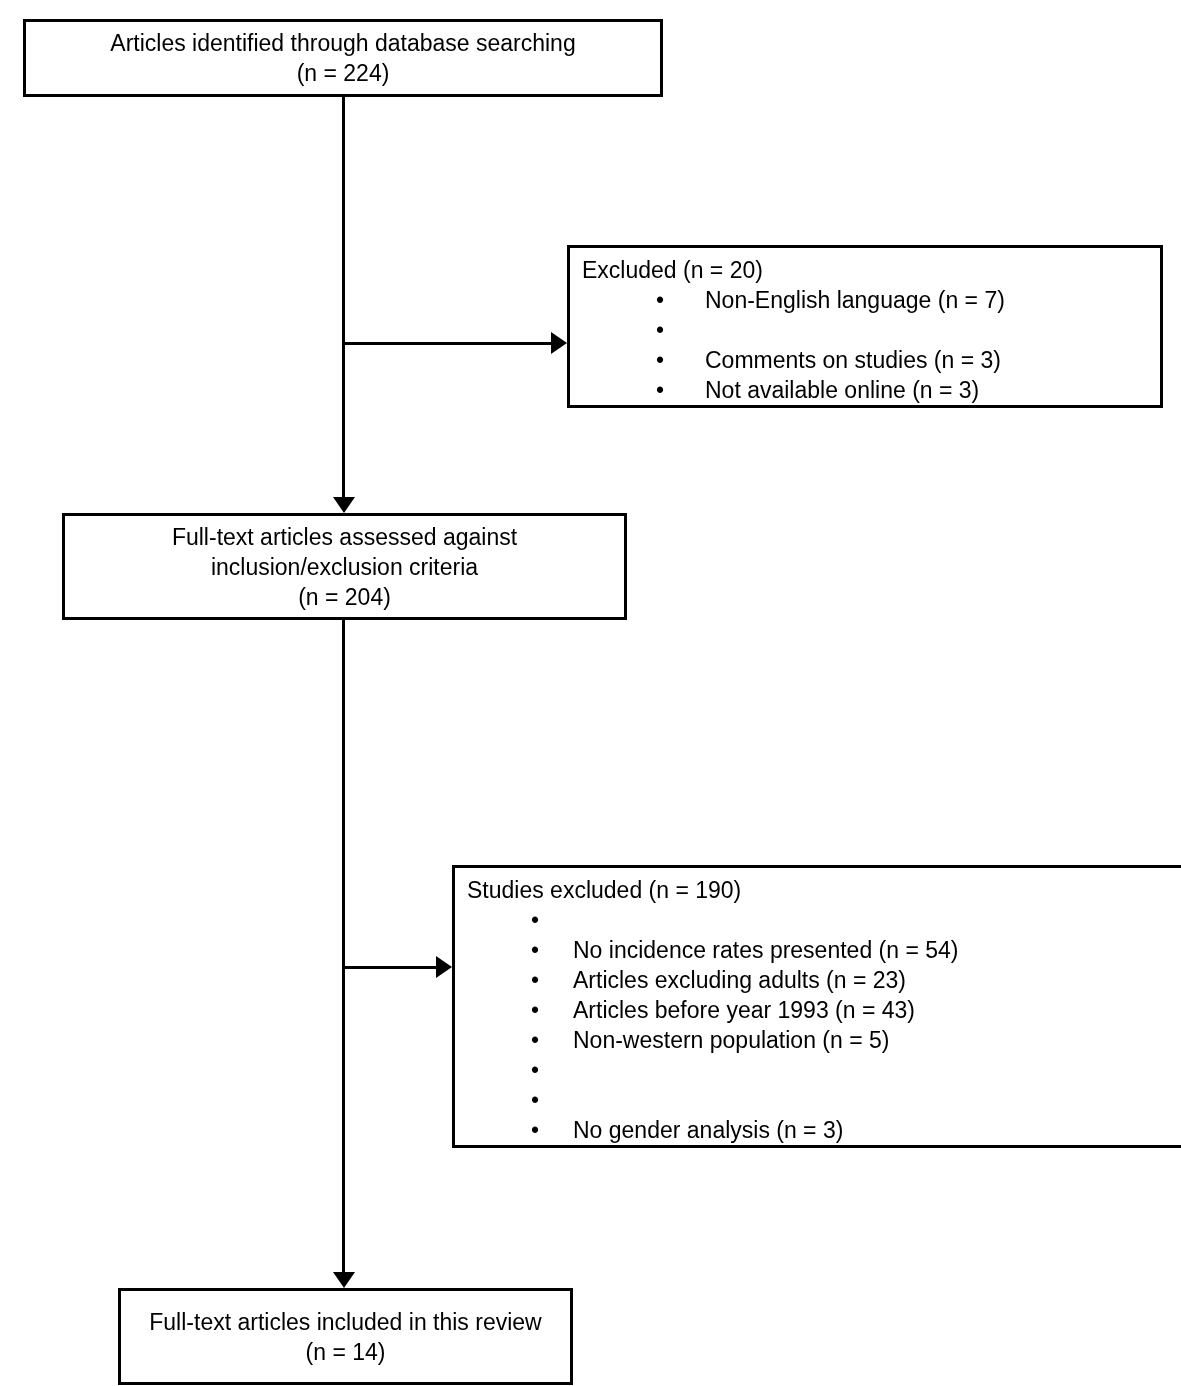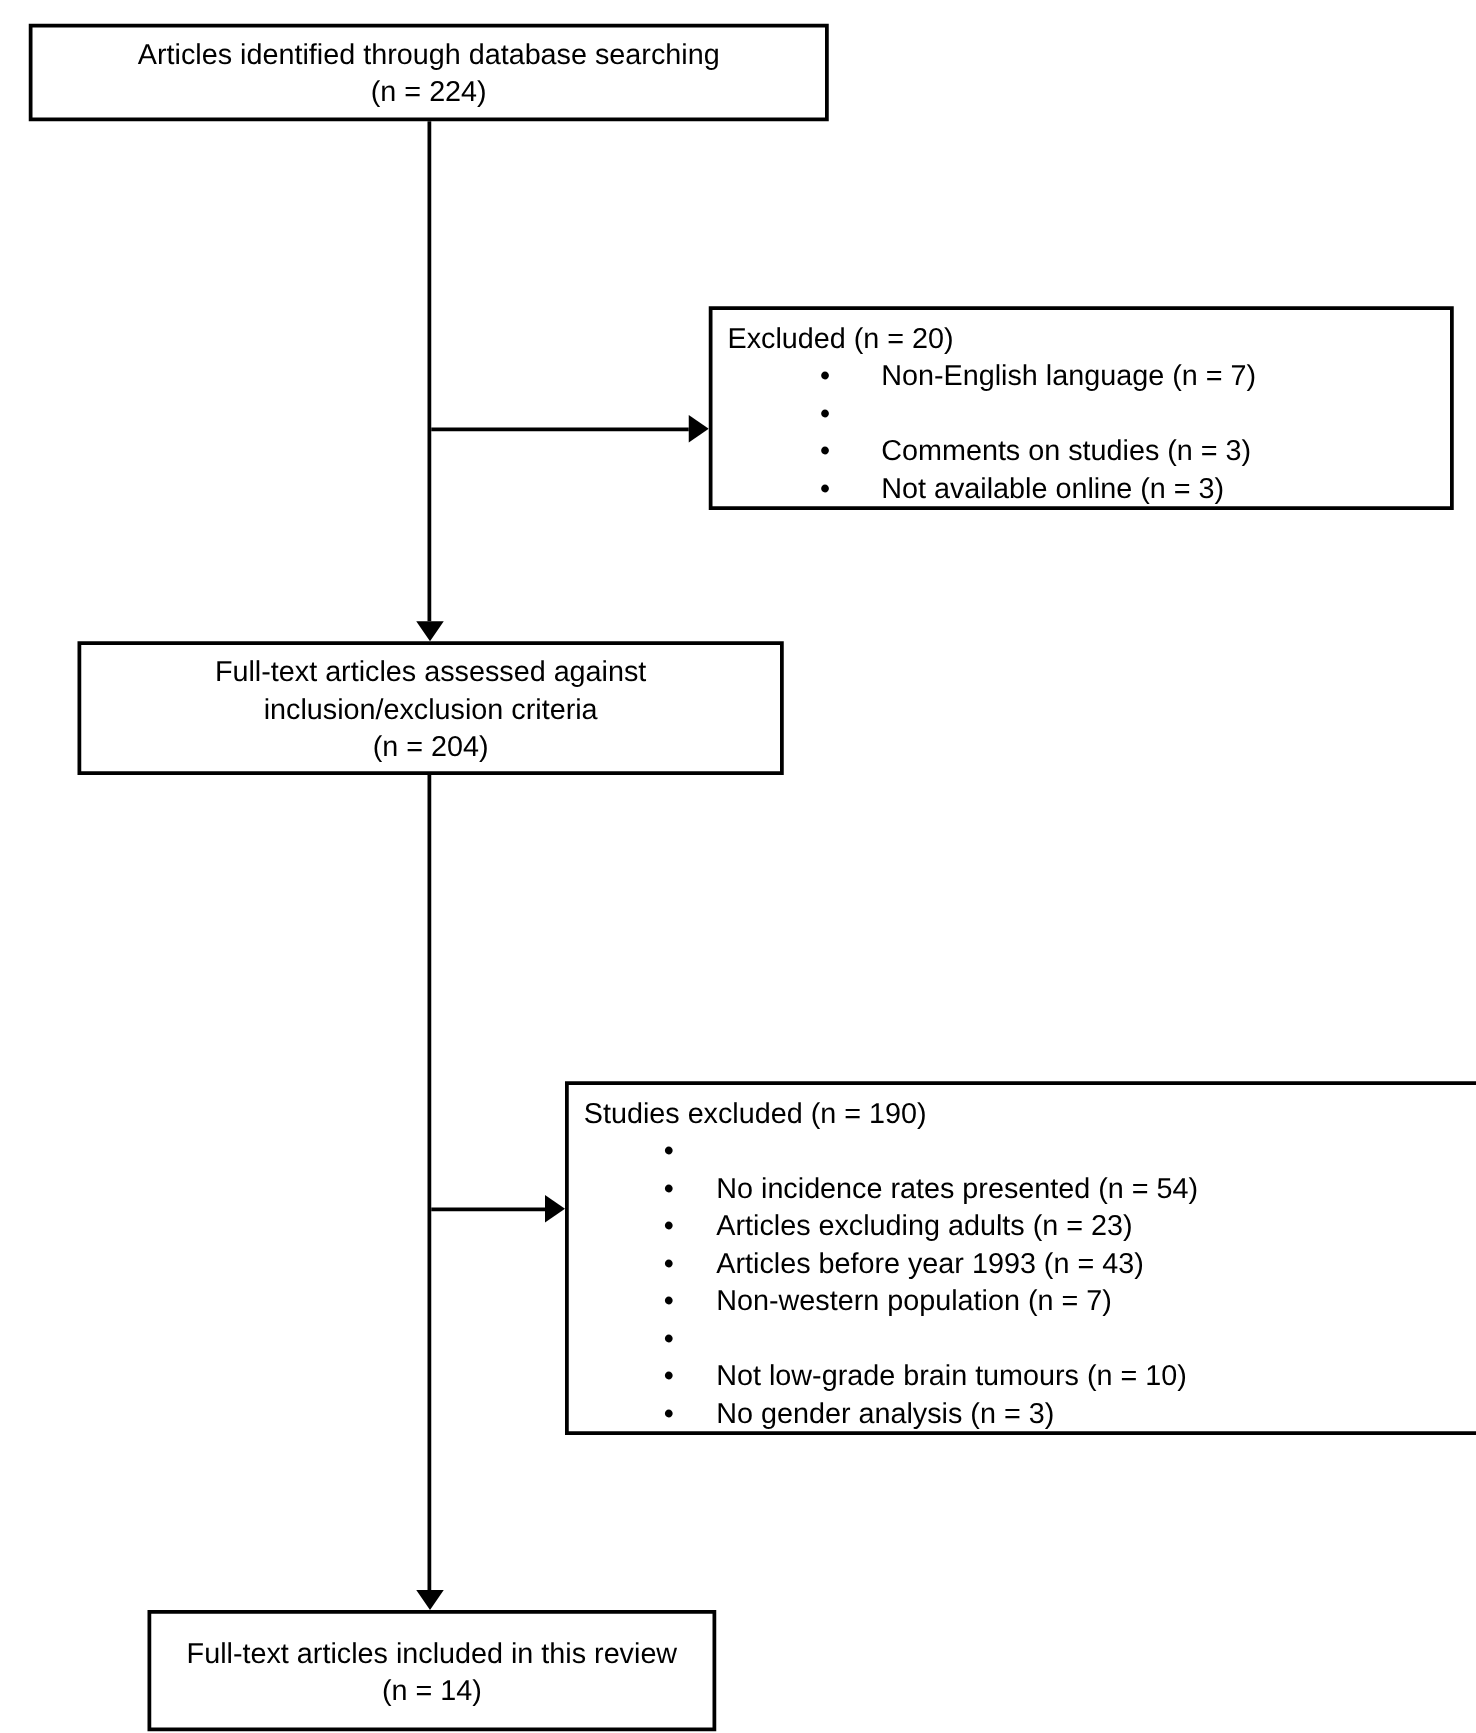--- a/index.html
+++ b/index.html
@@ -128,28 +128,27 @@
     <div class="bullet-row">
       <span class="bullet">•</span>
       <span>Articles excluding adults (n = 23)</span>
     </div>
     <div class="bullet-row">
       <span class="bullet">•</span>
       <span>Articles before year 1993 (n = 43)</span>
     </div>
     <div class="bullet-row">
       <span class="bullet">•</span>
-      <span>Non-western population (n = 7)</span>
+      <span>Non-western population (n = 5)</span>
     </div>
     <div class="bullet-row">
       <span class="bullet">•</span>
     </div>
     <div class="bullet-row">
       <span class="bullet">•</span>
-      <span>Not low-grade brain tumours (n = 10)</span>
     </div>
     <div class="bullet-row">
       <span class="bullet">•</span>
       <span>No gender analysis (n = 3)</span>
     </div>
   </div>
 
   <div class="box centered box-included">
     <span class="line">Full-text articles included in this review</span>
     <span class="line">(n = 14)</span>

